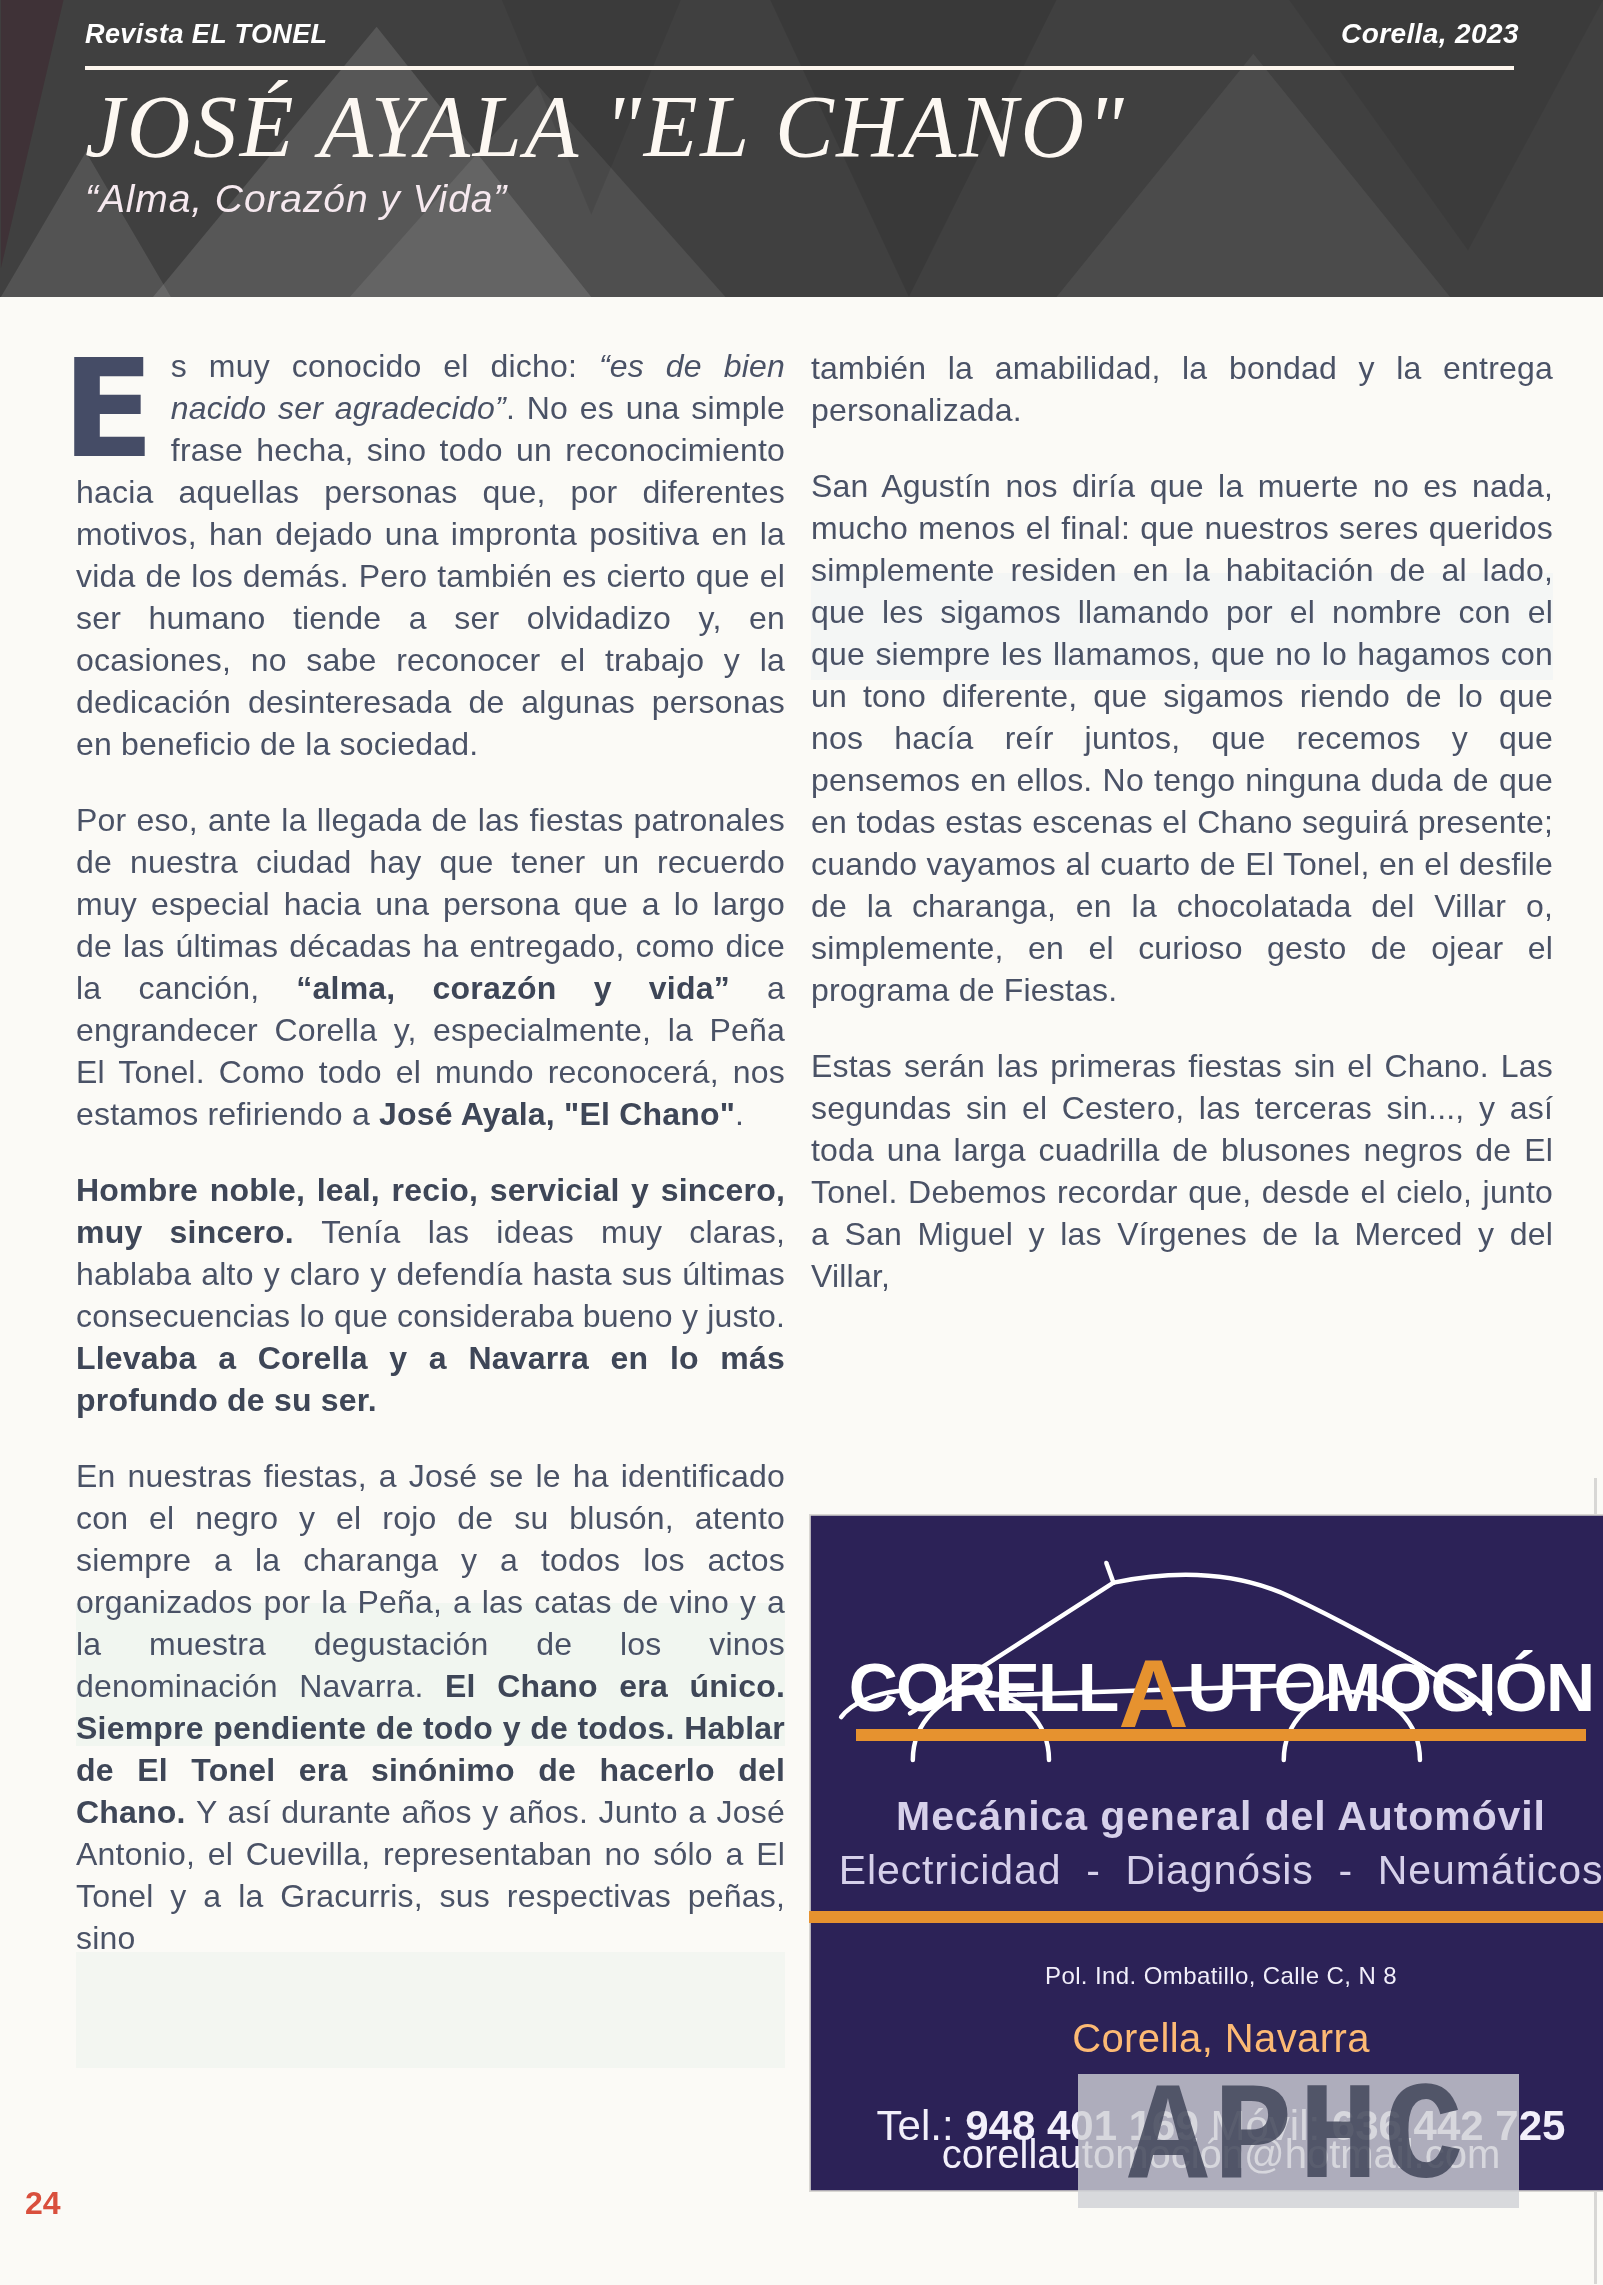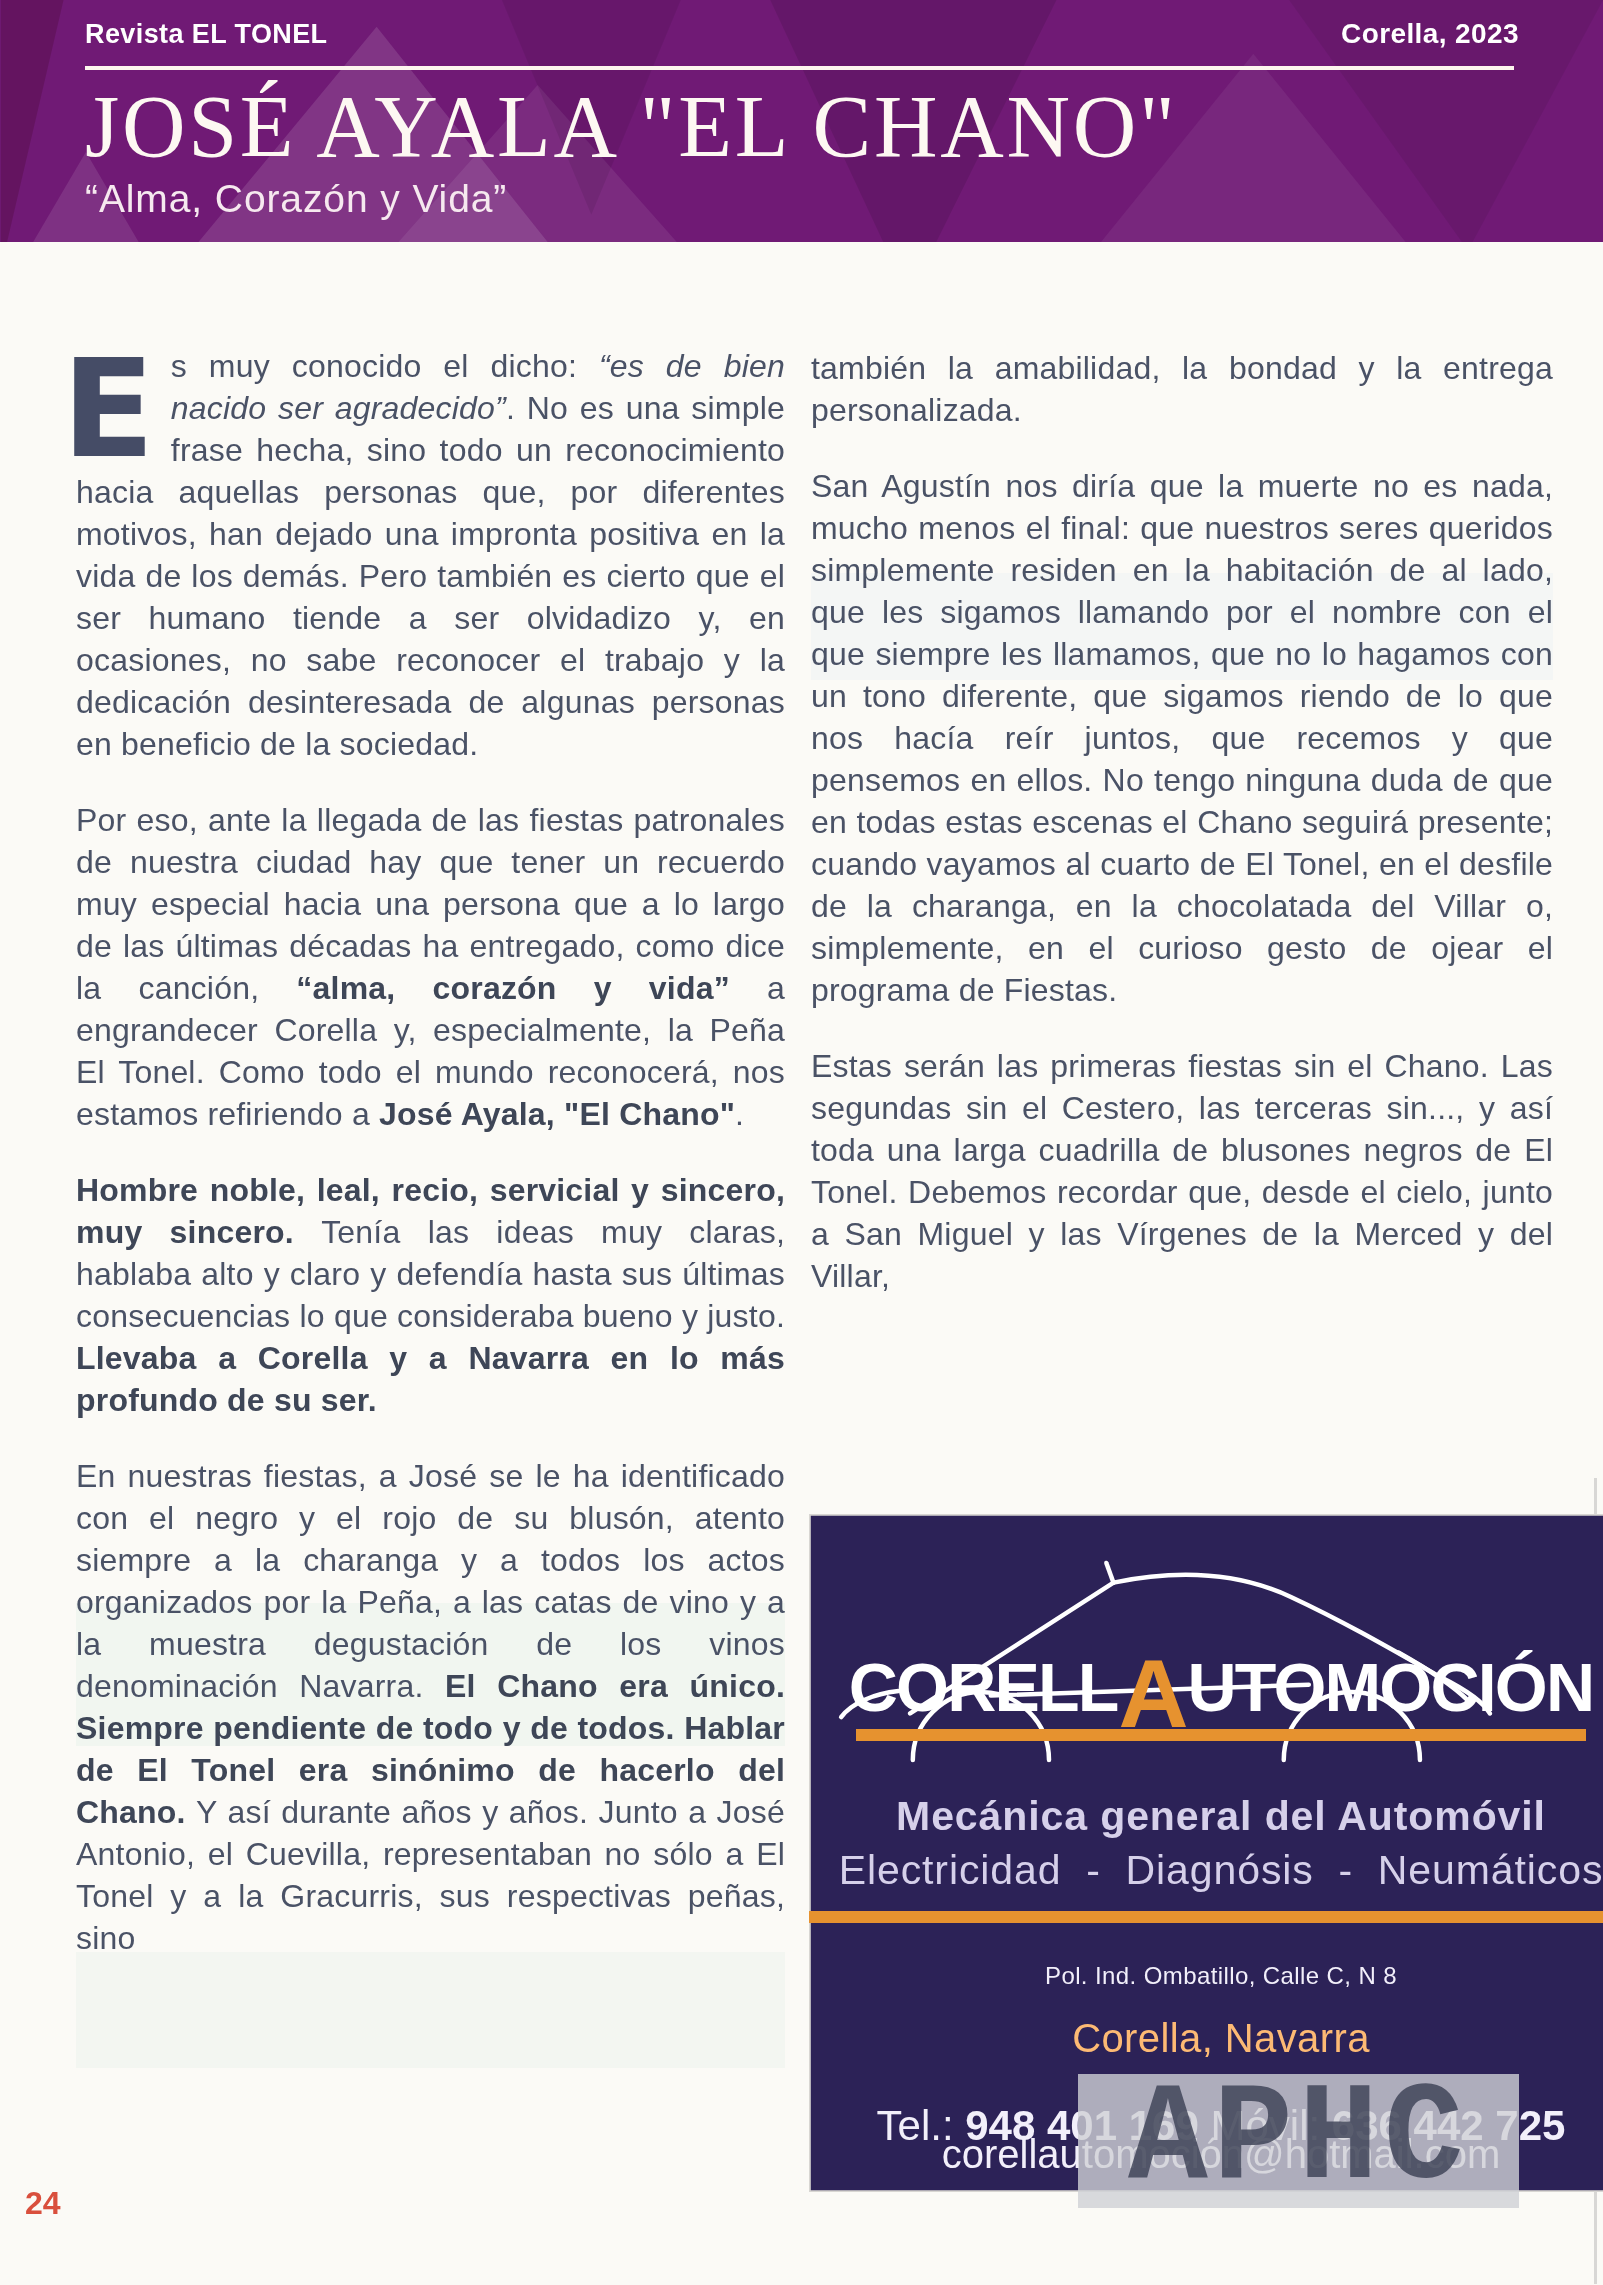--- a/index.html
+++ b/index.html
@@ -1,19 +1,19 @@
 <!DOCTYPE html>
 <html lang="es" style="font-size:14.3px"><head>
 <meta charset="utf-8">
 <style>
   html,body{margin:0;padding:0;background:#e8e8e8;}
   .page{position:relative;width:1604px;height:2286px;background:#fbfaf6;overflow:hidden;
         font-family:"Liberation Sans",sans-serif;}
   
-  .header{position:absolute;left:0;top:0;width:1604px;height:242px;background:#701a75;overflow:hidden;}
+  .header{position:absolute;left:0;top:0;width:1604px;height:297px;background:#404040;overflow:hidden;font-style:italic;}
   .header svg.tri{position:absolute;left:0;top:0;}
   .header-inner{position:relative;z-index:2;padding:18px 85px 0 85px;}
   .header-meta{display:flex;justify-content:space-between;align-items:baseline;}
   .mag{color:#ffffff;font-size:27px;font-weight:700;letter-spacing:0.4px;}
   .issue{color:#ffffff;font-size:28px;font-weight:700;letter-spacing:0.4px;}
   .header-rule{position:absolute;left:85px;right:90px;top:66px;height:3.6px;background:#fdf6ee;z-index:2;}
   .title{margin-top:32px;color:#fdf8f2;font-family:"Liberation Serif",serif;font-weight:400;
          font-size:88px;letter-spacing:2.7px;line-height:1.02;white-space:nowrap;}
   .subtitle{margin-top:5.4px;color:#f6e9ef;font-size:39px;font-weight:400;letter-spacing:0.9px;}
   

